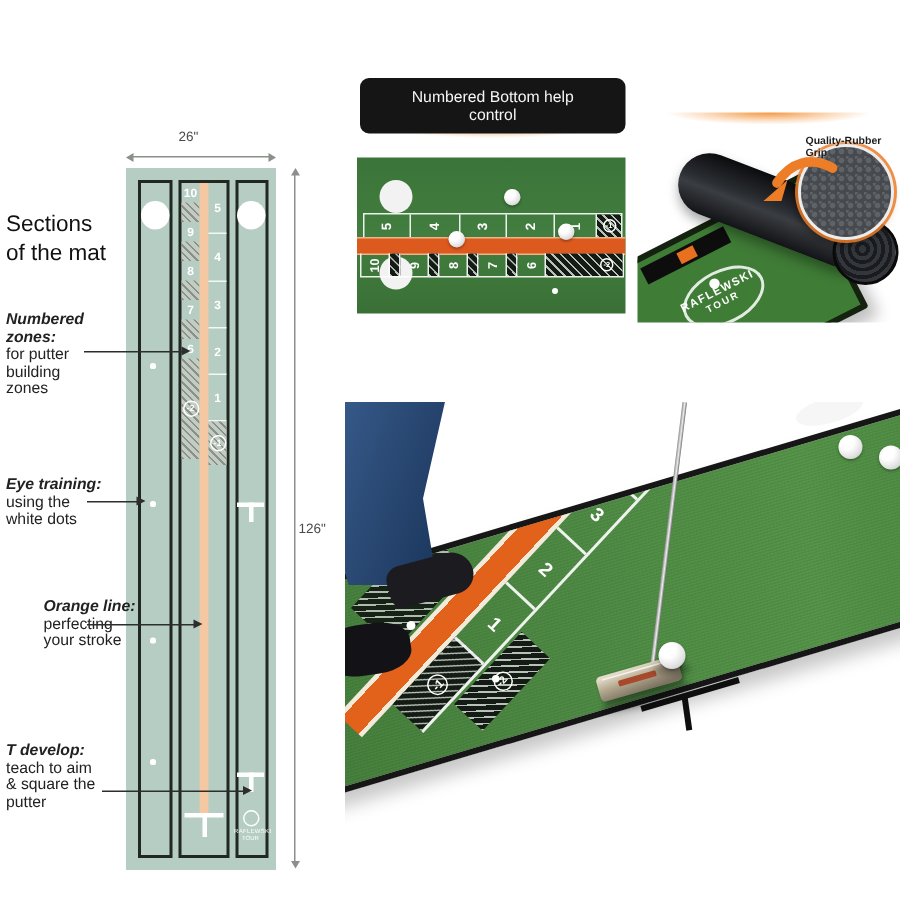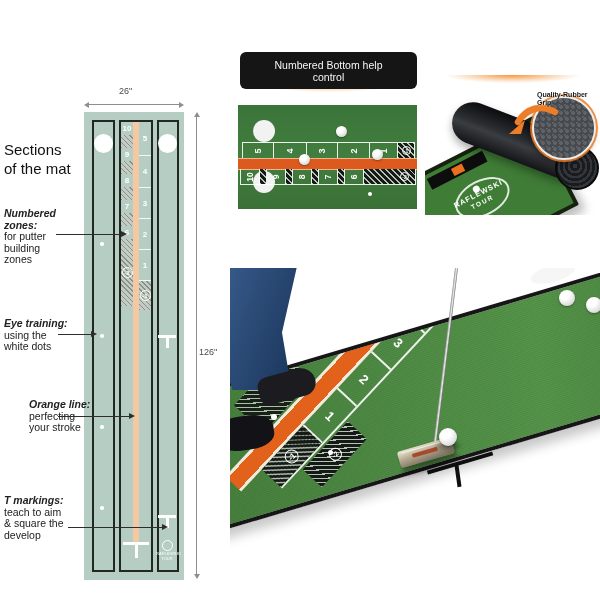--- a/index.html
+++ b/index.html
@@ -134,24 +134,24 @@
 
     <div class="callout" style="left:6px;top:399px;width:64px;margin-left:23px;">
       <div><b>Orange line:</b></div>
       <div>perfecting</div>
       <div>your stroke</div>
     </div>
     <div class="larrow" style="left:58px;top:416px;width:72px;"></div>
     <div class="lhead" style="left:129px;top:413.2px;"></div>
 
     <div class="callout" style="left:4px;top:495px;width:64px;">
-      <div><b>T markings:</b></div>
+      <div><b>T develop:</b></div>
       <div>teach to aim</div>
       <div>&amp; square the</div>
-      <div>develop</div>
+      <div>putter</div>
     </div>
     <div class="larrow" style="left:68px;top:527px;width:95px;"></div>
     <div class="lhead" style="left:162px;top:524.2px;"></div>
   </div>
 
   <div class="glow" style="left:247px;top:84px;width:163px;height:8px;"></div>
   <div class="banner" style="left:240px;top:52px;width:177px;height:37px;font-size:10.5px;line-height:12px;">
     <div>Numbered Bottom help</div>
     <div>control</div>
   </div>

